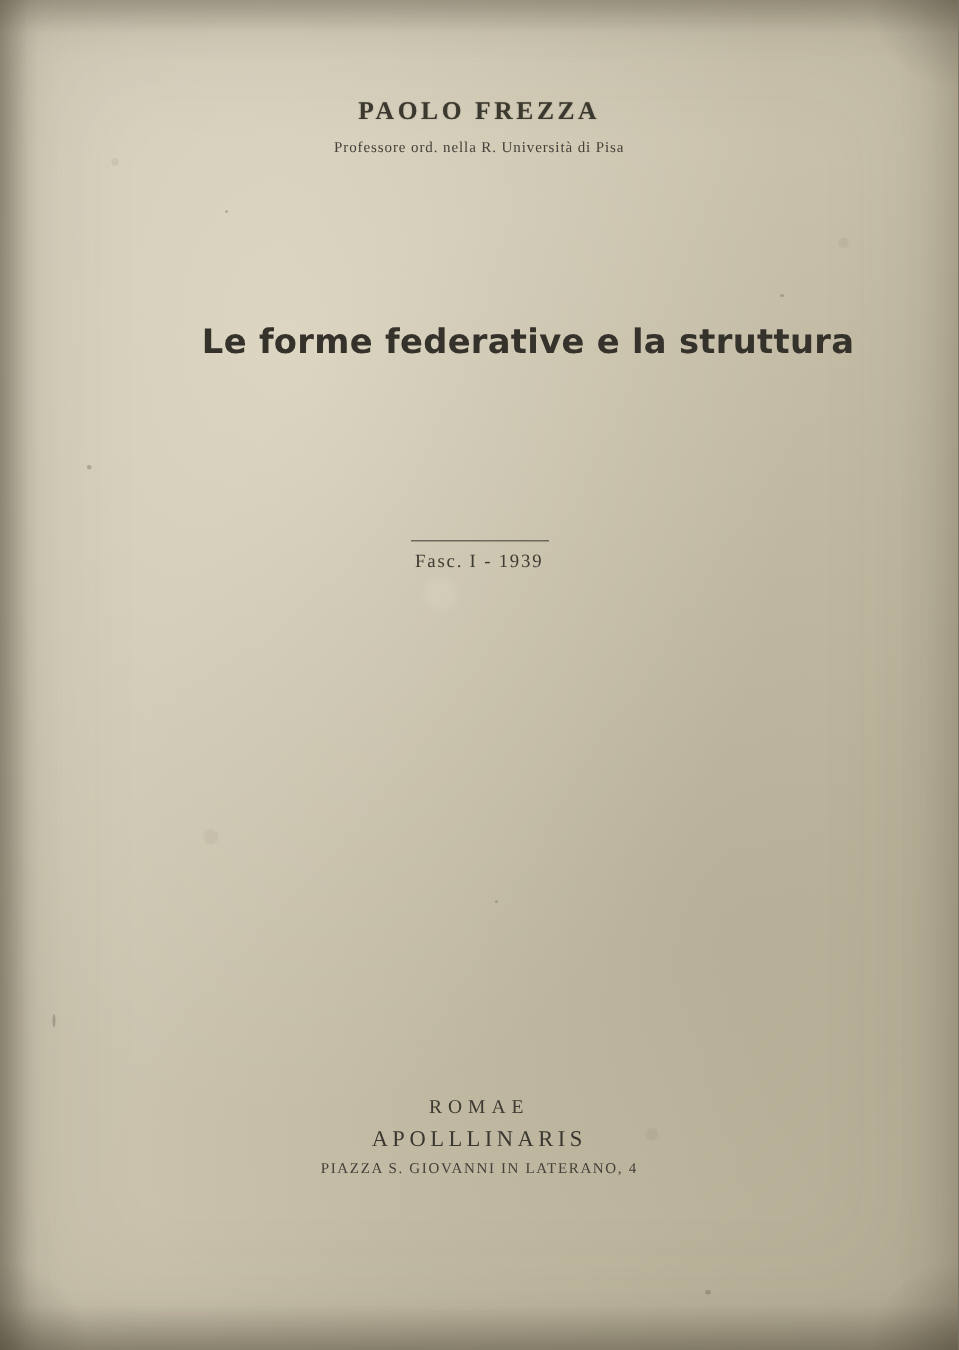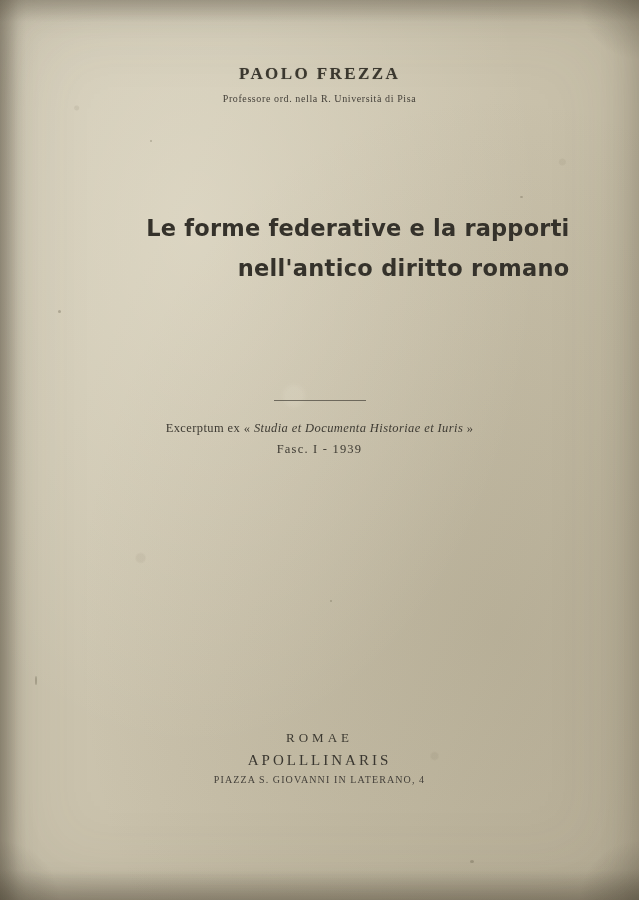--- a/index.html
+++ b/index.html
@@ -198,29 +198,25 @@
   <div class="speck" style="left:470px; top:860px; width:4px;  height:3px;"></div>
   <div class="speck" style="left:150px; top:140px; width:2px;  height:2px;"></div>
 
   <div class="content">
 
     <div class="author">PAOLO FREZZA</div>
 
     <div class="affiliation">Professore ord. nella R. Università di Pisa</div>
 
     <div class="title">
-      <div class="title-line l1">Le forme federative e la rapporti</div>
-      <div class="title-line l3">nell'antico diritto romano</div>
+      <div class="title-line l1">Le forme federative e la struttura</div>
     </div>
 
     <div class="rule"></div>
 
-    <div class="excerptum">
-      <span>Excerptum ex « </span><span class="ital">Studia et Documenta Historiae et Iuris</span><span> »</span>
-    </div>
 
     <div class="fasc">Fasc. I - 1939</div>
 
   </div>
 
   <div class="imprint">
     <div class="city">ROMAE</div>
     <div class="press">APOLLLINARIS</div>
     <div class="address">PIAZZA S. GIOVANNI IN LATERANO, 4</div>
   </div>

